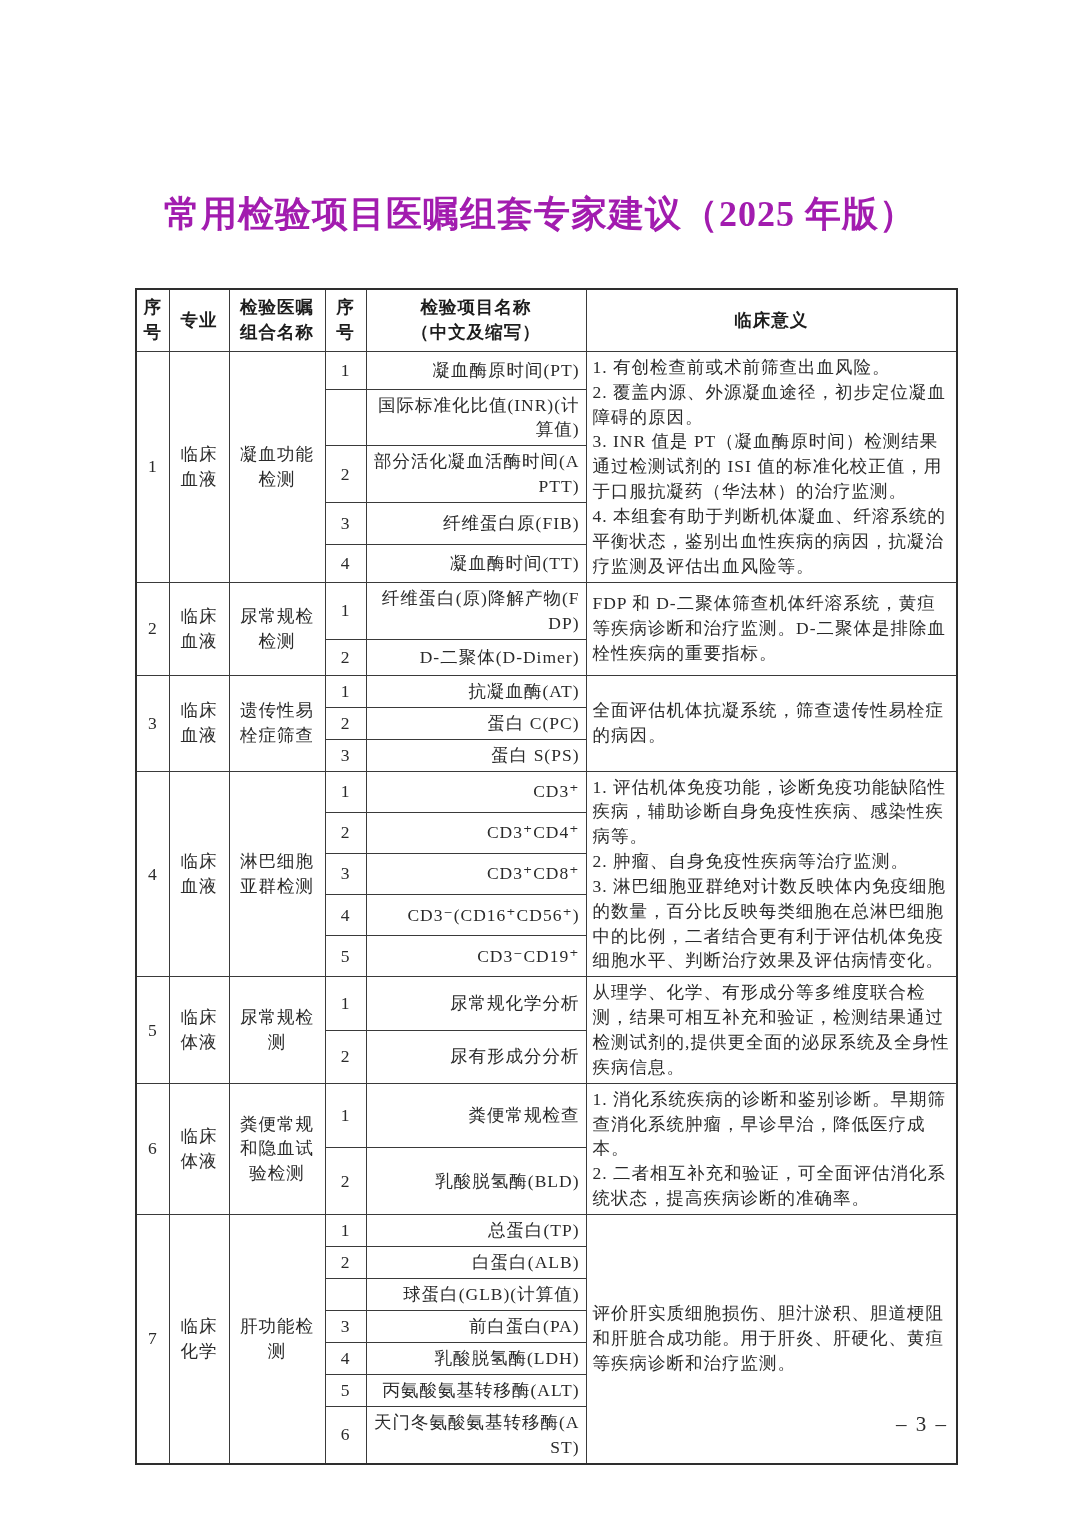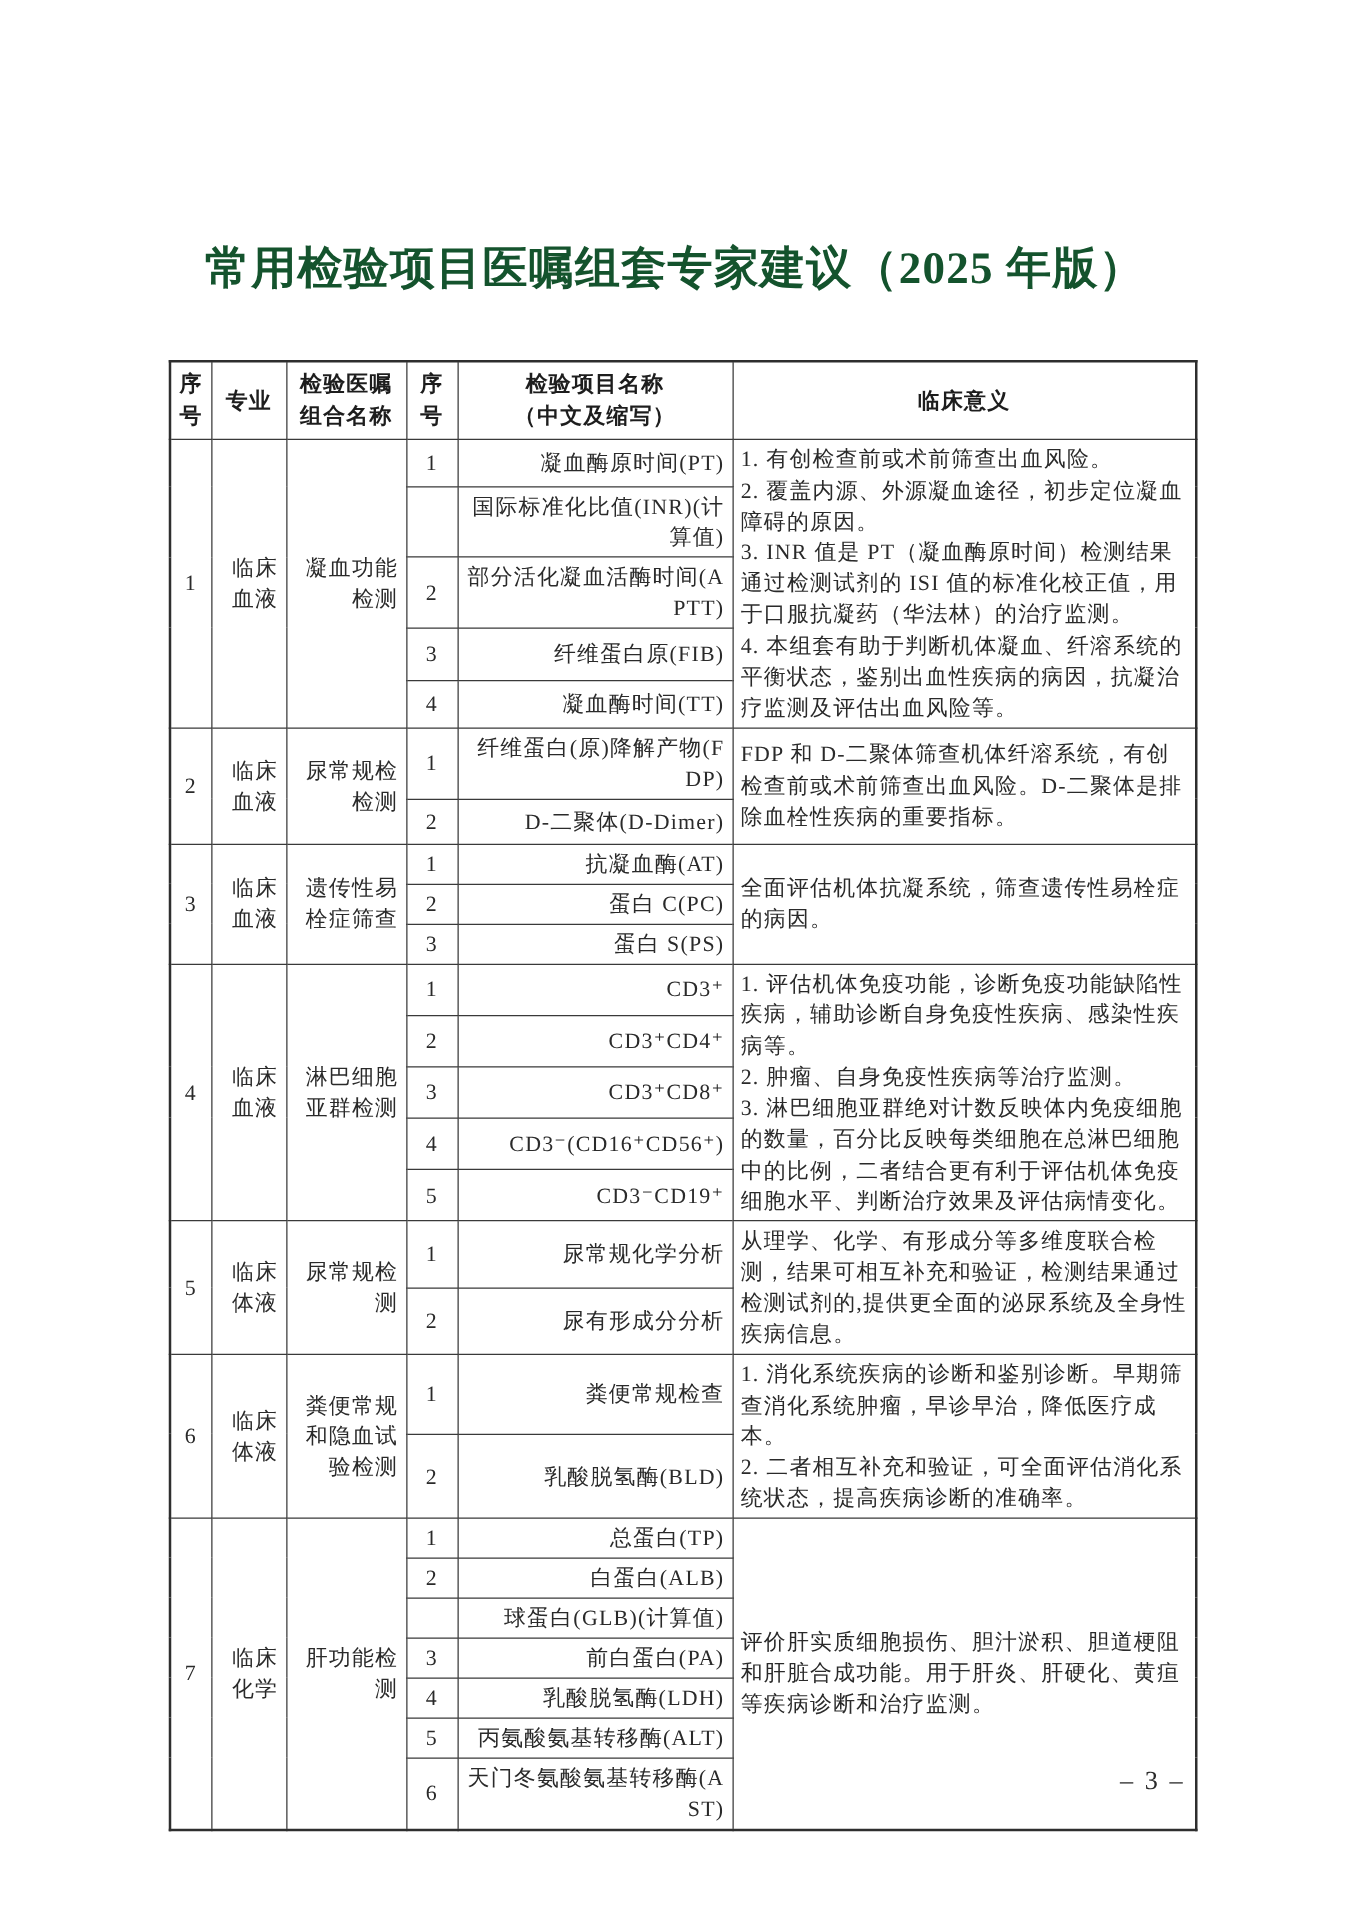--- a/index.html
+++ b/index.html
@@ -14,21 +14,21 @@
     width: 1080px; height: 1527px;
     background: #ffffff;
     overflow: hidden;
   }
   .doc-title {
     position: absolute;
     top: 190px; left: 0; width: 100%;
     text-align: center;
     font-size: 36px;
     font-weight: bold;
-    color: #14532d;
+    color: #a21caf;
     letter-spacing: 1px;
     white-space: nowrap;
   }
   table.orderset {
     position: absolute;
     left: 135px; top: 288px;
     width: 821px;
     border-collapse: collapse;
     table-layout: fixed;
     border: 2px solid #2e2e2e;
@@ -43,21 +43,21 @@
     letter-spacing: 1px;
     word-break: break-all;
   }
   table.orderset th {
     font-weight: bold;
     text-align: center;
     white-space: pre-line;
     color: #1d1d1d;
   }
   .cell-center { text-align: center; }
-  .cell-pre { white-space: pre-line; text-align: right; }
+  .cell-pre { white-space: pre-line; text-align: center; }
   .item-name { text-align: right; padding-left: 10px; letter-spacing: 0.8px; }
   .sig {
     text-align: left;
     white-space: pre-line;
     padding: 5px 9px;
     letter-spacing: 0.6px;
     line-height: 1.48;
     margin-top: 40px;
   }
   tr.h32 { height: 32px; }
@@ -140,21 +140,21 @@
     </tr>
 
     <tr class="h50">
       <td rowspan="2" class="cell-center">2</td>
       <td rowspan="2" class="cell-pre">临床
 血液</td>
       <td rowspan="2" class="cell-pre">尿常规检
 检测</td>
       <td class="cell-center">1</td>
       <td class="item-name">纤维蛋白(原)降解产物(FDP)</td>
-      <td rowspan="2" class="sig">FDP 和 D-二聚体筛查机体纤溶系统，有创检查前或术前筛查出血风险。D-二聚体是排除血栓性疾病的重要指标。</td>
+      <td rowspan="2" class="sig">FDP 和 D-二聚体筛查机体纤溶系统，黄疸等疾病诊断和治疗监测。D-二聚体是排除血栓性疾病的重要指标。</td>
     </tr>
     <tr class="h36">
       <td class="cell-center">2</td>
       <td class="item-name">D-二聚体(D-Dimer)</td>
     </tr>
 
     <tr class="h32">
       <td rowspan="3" class="cell-center">3</td>
       <td rowspan="3" class="cell-pre">临床
 血液</td>

